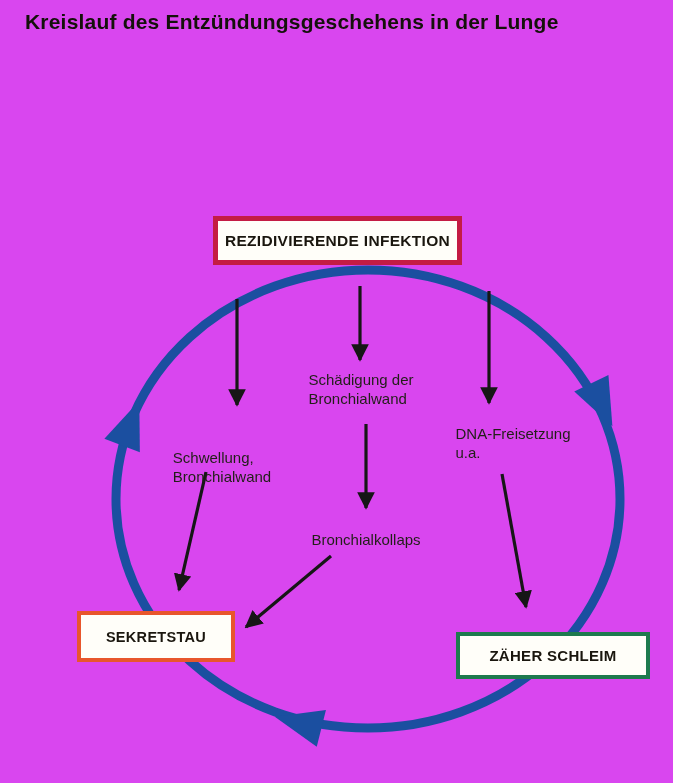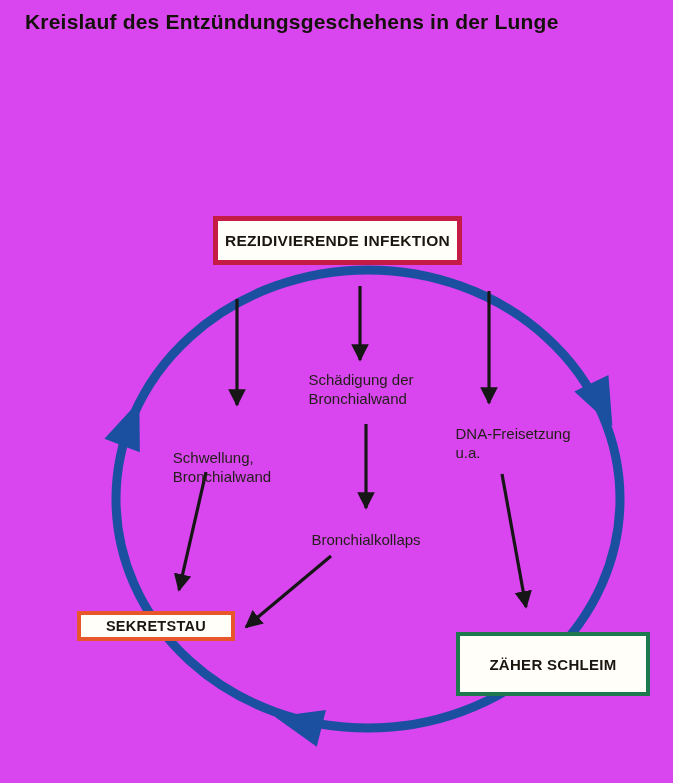--- a/index.html
+++ b/index.html
@@ -42,28 +42,28 @@
   }
 
   .box-infection {
     left: 213px; top: 216px; width: 249px; height: 49px;
     border: 5px solid #c41c44;
     font-size: 15.5px;
     letter-spacing: 0.3px;
   }
 
   .box-sekretstau {
-    left: 77px; top: 611px; width: 158px; height: 30px;
+    left: 77px; top: 611px; width: 158px; height: 51px;
     border: 4px solid #e8562c;
     font-size: 14.5px;
     letter-spacing: 0.3px;
   }
 
   .box-schleim {
-    left: 456px; top: 632px; width: 194px; height: 64px;
+    left: 456px; top: 632px; width: 194px; height: 47px;
     border: 4px solid #1e7a4e;
     font-size: 15px;
     letter-spacing: 0.3px;
   }
 
   .flow-label {
     position: absolute;
     transform: translateX(-50%);
     text-align: left;
     font-size: 15px;

